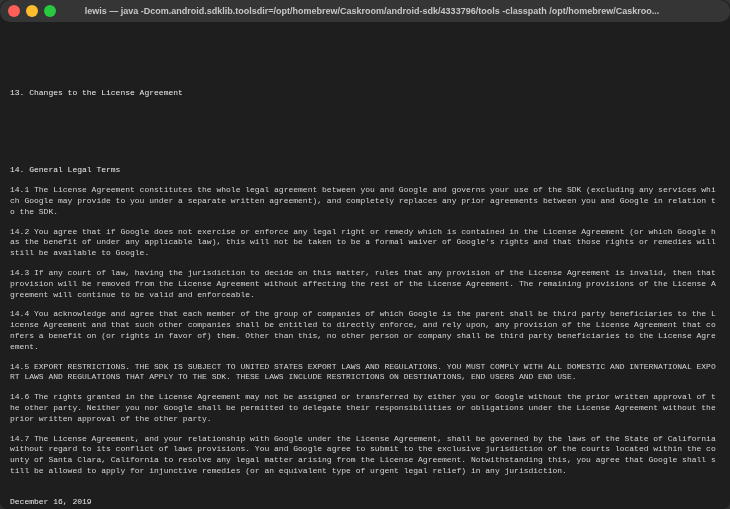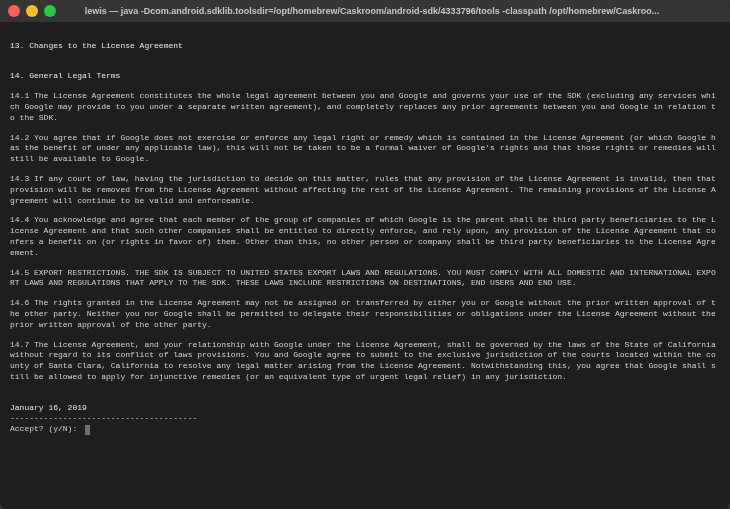--- a/index.html
+++ b/index.html
@@ -22,20 +22,21 @@
       flex-direction: column;
     }
     .titlebar {
       height: 22px;
       background: #353535;
       display: flex;
       align-items: center;
       padding: 0 8px;
       gap: 6px;
       flex-shrink: 0;
+      border-radius: 10px;
     }
     .traffic-light {
       width: 12px;
       height: 12px;
       border-radius: 50%;
       flex-shrink: 0;
     }
     .tl-red { background: #ff5f56; }
     .tl-yellow { background: #ffbd2e; }
     .tl-green { background: #27c93f; }
@@ -57,20 +58,21 @@
       padding: 8px 10px;
       overflow: hidden;
       color: #d4d4d4;
       font-size: 8px;
       line-height: 1.35;
       white-space: pre-wrap;
       word-break: break-all;
     }
     .section-heading {
       color: #e8e8e8;
+      margin-top: 47px;
     }
     .para {
       margin-bottom: 9px;
       display: block;
     }
     .date {
       color: #e8e8e8;
     }
     .divider {
       color: #d4d4d4;
@@ -95,16 +97,16 @@
 <div class="window">
   <div class="titlebar">
     <div class="traffic-light tl-red"></div>
     <div class="traffic-light tl-yellow"></div>
     <div class="traffic-light tl-green"></div>
     <div class="window-title">lewis — java -Dcom.android.sdklib.toolsdir=/opt/homebrew/Caskroom/android-sdk/4333796/tools -classpath /opt/homebrew/Caskroo...</div>
   </div>
   <div class="terminal-body">
 <span class="para section-heading">13. Changes to the License Agreement</span>
 <span class="para section-heading">14. General Legal Terms</span><span class="para">14.1 The License Agreement constitutes the whole legal agreement between you and Google and governs your use of the SDK (excluding any services which Google may provide to you under a separate written agreement), and completely replaces any prior agreements between you and Google in relation to the SDK.</span><span class="para">14.2 You agree that if Google does not exercise or enforce any legal right or remedy which is contained in the License Agreement (or which Google has the benefit of under any applicable law), this will not be taken to be a formal waiver of Google's rights and that those rights or remedies will still be available to Google.</span><span class="para">14.3 If any court of law, having the jurisdiction to decide on this matter, rules that any provision of the License Agreement is invalid, then that provision will be removed from the License Agreement without affecting the rest of the License Agreement. The remaining provisions of the License Agreement will continue to be valid and enforceable.</span><span class="para">14.4 You acknowledge and agree that each member of the group of companies of which Google is the parent shall be third party beneficiaries to the License Agreement and that such other companies shall be entitled to directly enforce, and rely upon, any provision of the License Agreement that confers a benefit on (or rights in favor of) them. Other than this, no other person or company shall be third party beneficiaries to the License Agreement.</span><span class="para">14.5 EXPORT RESTRICTIONS. THE SDK IS SUBJECT TO UNITED STATES EXPORT LAWS AND REGULATIONS. YOU MUST COMPLY WITH ALL DOMESTIC AND INTERNATIONAL EXPORT LAWS AND REGULATIONS THAT APPLY TO THE SDK. THESE LAWS INCLUDE RESTRICTIONS ON DESTINATIONS, END USERS AND END USE.</span><span class="para">14.6 The rights granted in the License Agreement may not be assigned or transferred by either you or Google without the prior written approval of the other party. Neither you nor Google shall be permitted to delegate their responsibilities or obligations under the License Agreement without the prior written approval of the other party.</span><span class="para">14.7 The License Agreement, and your relationship with Google under the License Agreement, shall be governed by the laws of the State of California without regard to its conflict of laws provisions. You and Google agree to submit to the exclusive jurisdiction of the courts located within the county of Santa Clara, California to resolve any legal matter arising from the License Agreement. Notwithstanding this, you agree that Google shall still be allowed to apply for injunctive remedies (or an equivalent type of urgent legal relief) in any jurisdiction.</span>
-<span class="date">January 16, 2019</span>
+<span class="date">December 16, 2019</span>
 <span class="divider">---------------------------------------</span>
 <span class="prompt-line"><span>Accept? (y/N): </span><span class="cursor"></span></span></div>
 </div>
 
 </body></html>

